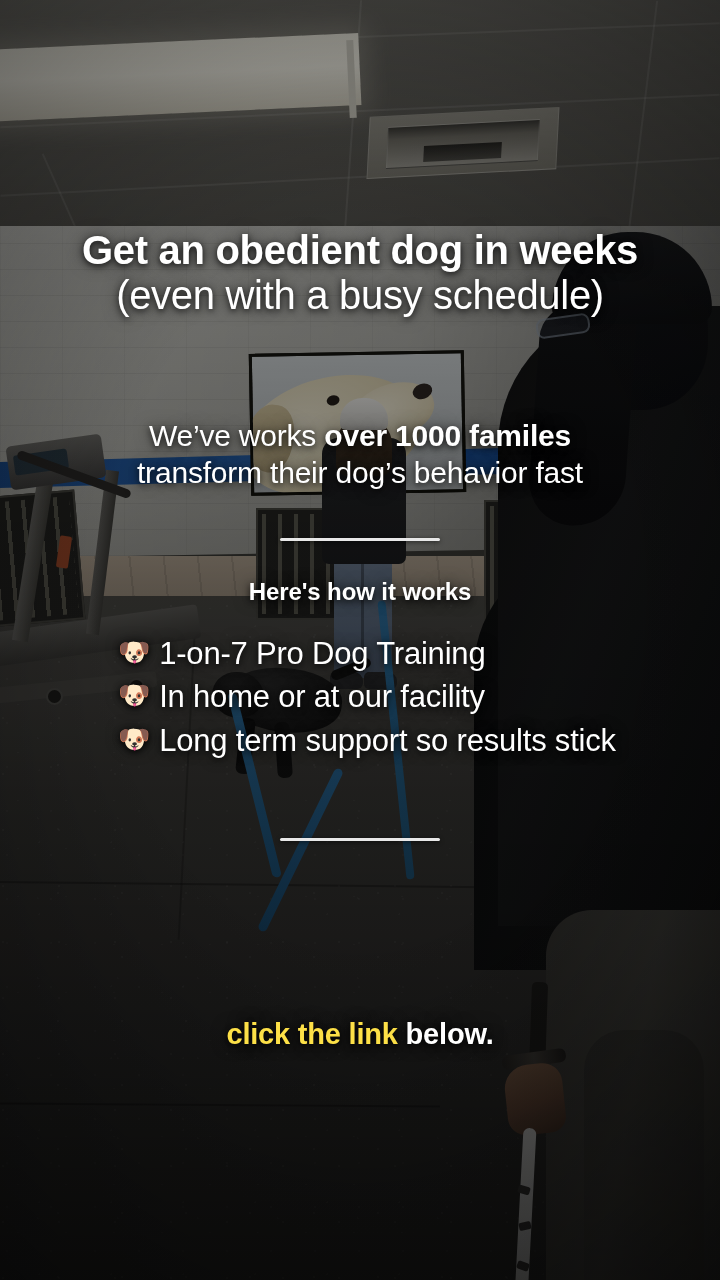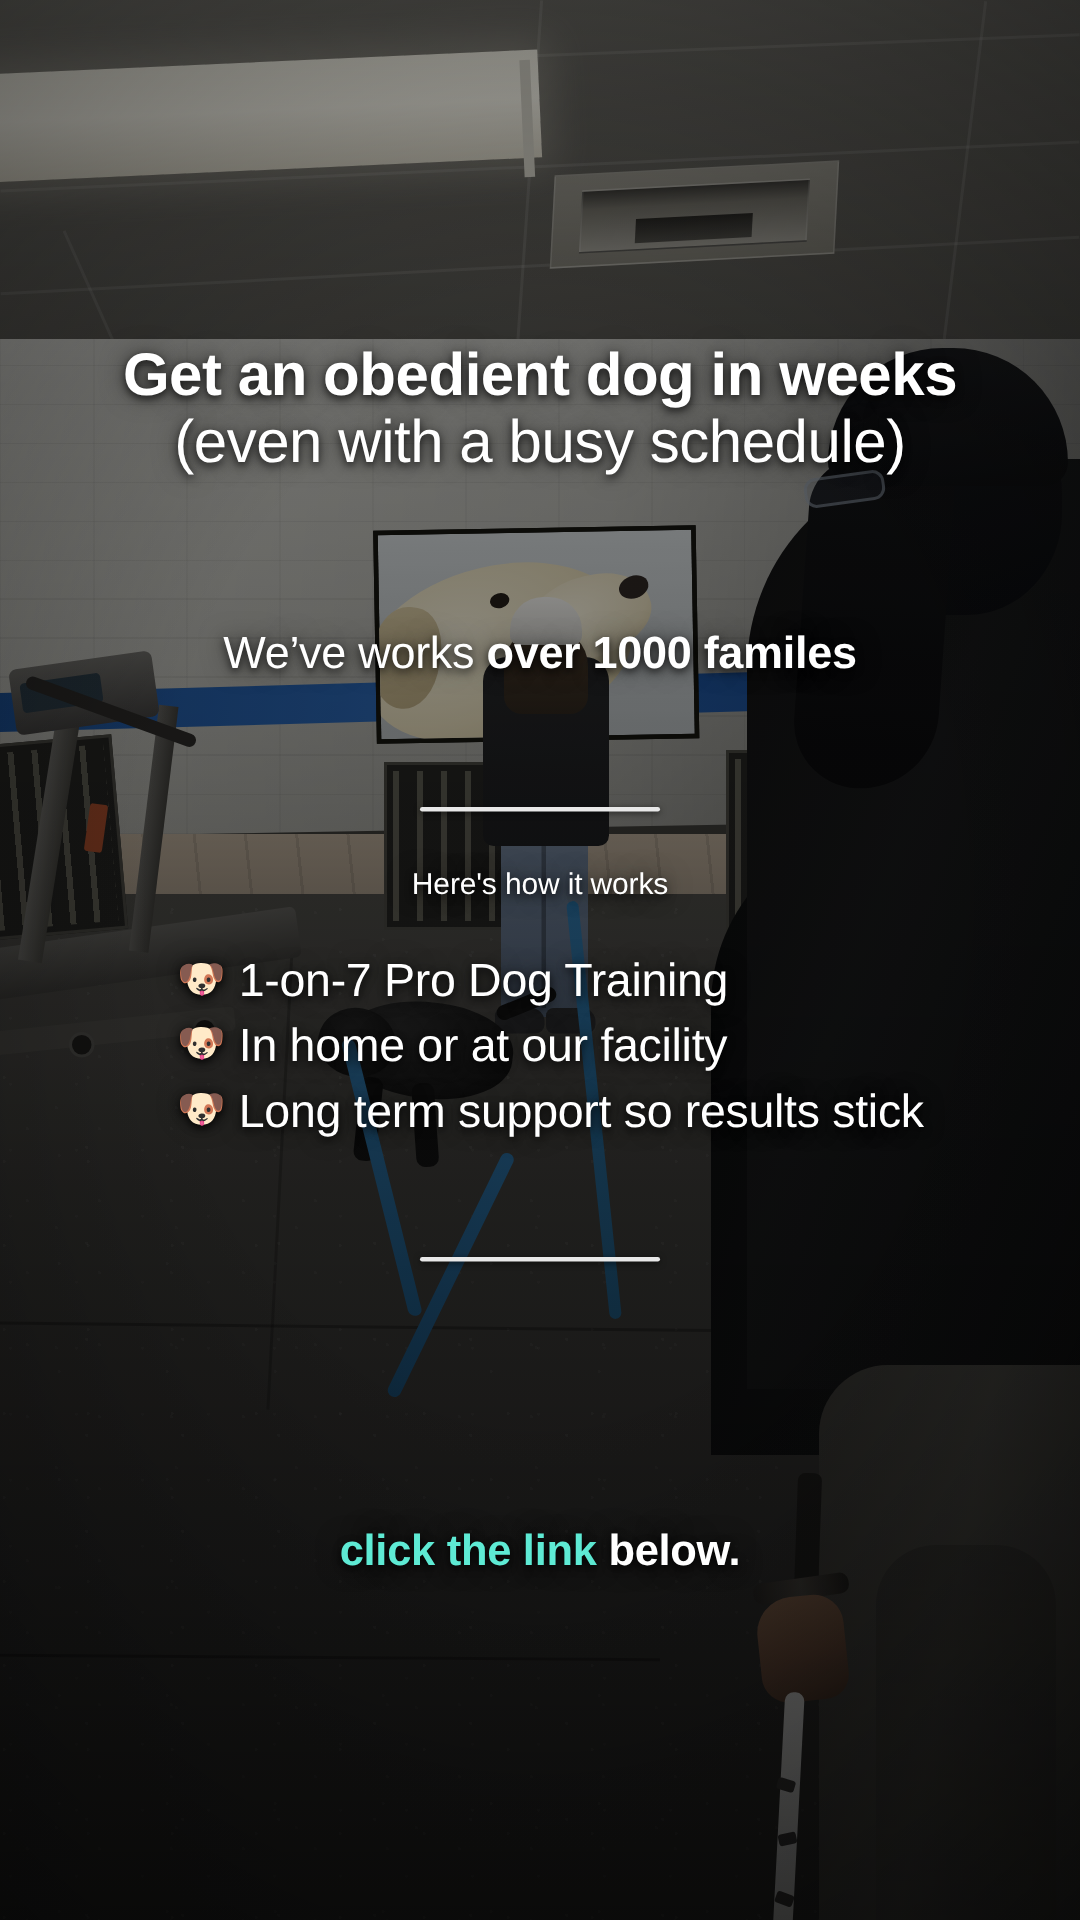--- a/index.html
+++ b/index.html
@@ -370,21 +370,21 @@
 
   .divider{
     position:absolute; left:280px; width:160px; height:3px;
     background:#e8e8e8; border-radius:2px;
     box-shadow:0 1px 4px rgba(0,0,0,.6);
   }
   .divider.d1{ top:538px; }
   .divider.d2{ top:838px; }
 
   .howto{
-    top:579px; font-size:20px; font-weight:400; letter-spacing:-.1px;text-align:center;
+    top:579px; font-size:24px; font-weight:700; letter-spacing:-.1px;text-align:center;
   }
 
   .bullets{
     position:absolute; left:118px; top:634px; width:560px;
     color:#fff; text-align:left;
     text-shadow:0 2px 6px rgba(0,0,0,.78), 0 0 14px rgba(0,0,0,.5);
   }
   .bullet{
     display:flex; align-items:flex-start; gap:9px;
     font-size:31px; font-weight:400; line-height:1.30; margin-bottom:3px;
@@ -395,21 +395,21 @@
 
   .results{
     top:874px; font-size:29px; font-weight:400; line-height:1.22;
     padding:0 94px; letter-spacing:-.2px;
   }
 
   .cta{
     top:978px; font-size:29px; font-weight:700; line-height:1.30;
     padding:0 70px; letter-spacing:-.2px;
   }
-  .cta .link{ color:#5eead4; }
+  .cta .link{ color:#fde047; }
 </style>
 </head>
 <body>
 
 <div id="stage">
 
   <div class="photo">
 
     <div class="ceiling">
       <div class="ceil-tile-line ceil-h1"></div>
@@ -498,21 +498,21 @@
 
   </div>
 
   <div class="overlay"></div>
   <div class="vignette"></div>
 
   <div class="content">
 
     <div class="txt headline"><b>Get an obedient dog in weeks</b><span> (even with a busy schedule)</span></div>
 
-    <div class="txt subhead"><span>We’ve works </span><b>over 1000 familes</b><br></div>
+    <div class="txt subhead"><span>We’ve works </span><b>over 1000 familes</b><br><span>transform their dog’s behavior fast</span></div>
 
     <div class="divider d1"></div>
 
     <div class="txt howto">Here's how it works</div>
 
     <div class="bullets">
 
       <div class="bullet">
         <span class="emo">🐶</span>
         <span class="btext">1-on-7 Pro Dog Training</span>

